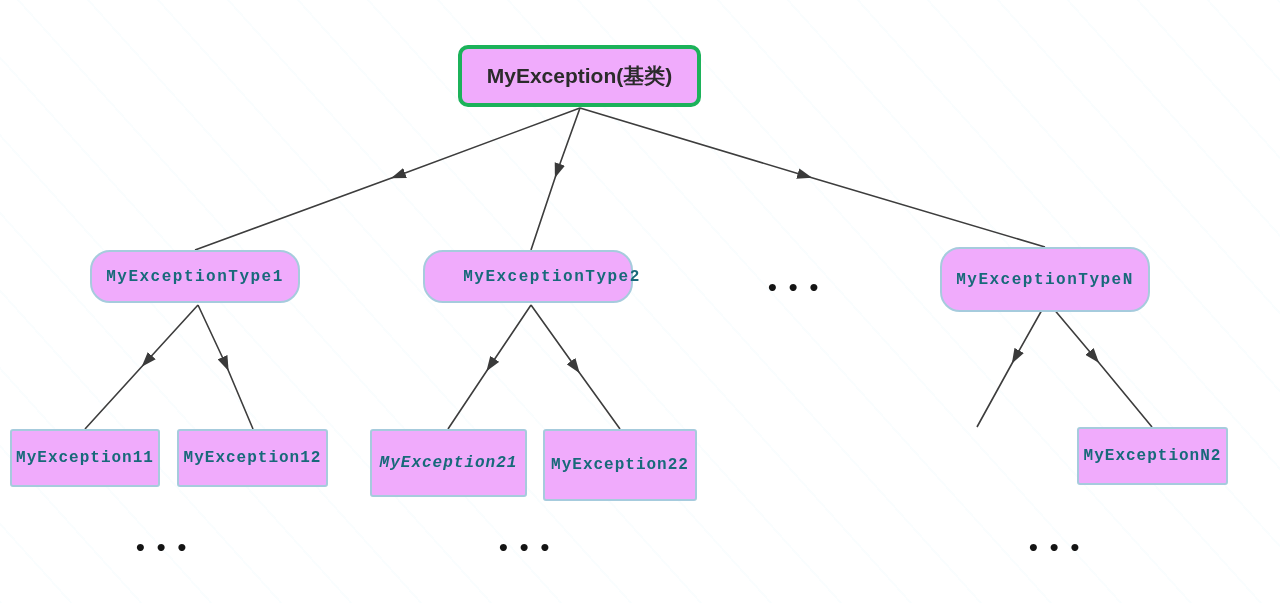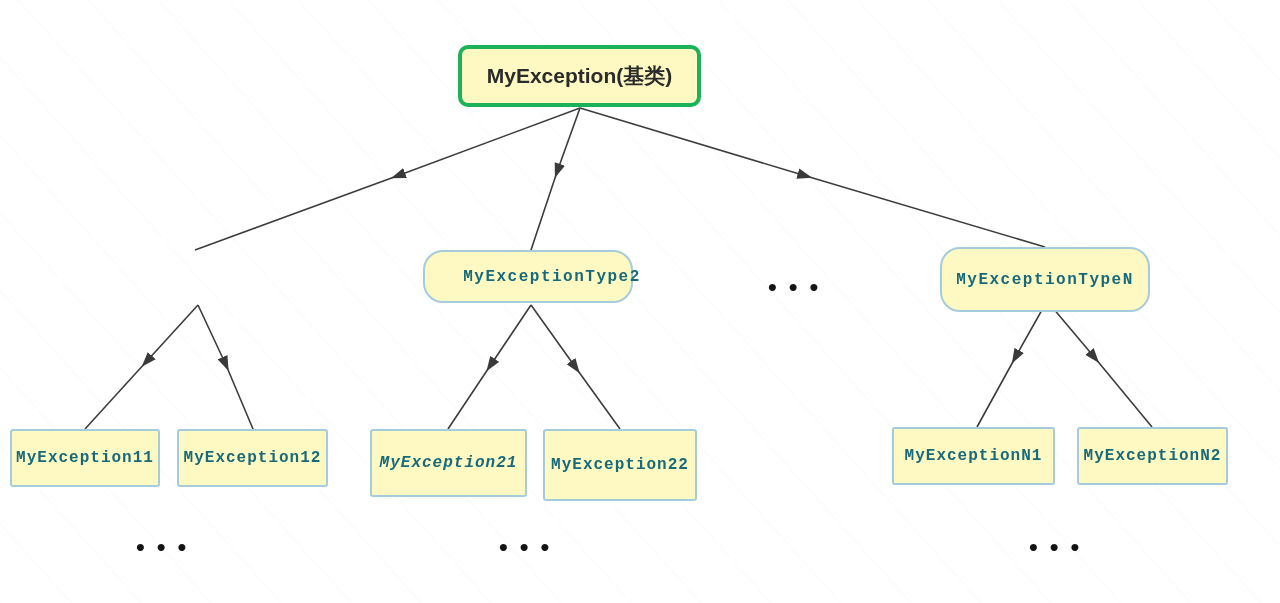--- a/index.html
+++ b/index.html
@@ -22,21 +22,21 @@
       transparent 2px, transparent 52px
     );
     opacity: 0.5;
     pointer-events: none;
   }
   .edges { position: absolute; left: 0; top: 0; }
 
   .node {
     position: absolute;
     box-sizing: border-box;
-    background: #fef9c3;
+    background: #f0abfc;
     display: flex;
     align-items: center;
     justify-content: center;
     white-space: nowrap;
   }
   .root-node {
     border: 4px solid var(--root-border, #1cb25a);
     border-radius: 10px;
     color: var(--root-text, #2b2b2b);
     font: bold 21px "Liberation Sans", sans-serif;
@@ -87,29 +87,29 @@
       <polyline points="531,305 490,366 448,429" marker-mid="url(#ah)"></polyline>
       <polyline points="531,305 576,368 620,429" marker-mid="url(#ah)"></polyline>
 
       <polyline points="1047,301 1015,358 977,427" marker-mid="url(#ah)"></polyline>
       <polyline points="1047,301 1095,358 1152,427" marker-mid="url(#ah)"></polyline>
     </g>
   </svg>
 
   <div class="node root-node" style="left:458px; top:45px; width:243px; height:62px;">MyException(基类)</div>
 
+  <div class="node type-node" style="left:90px; top:250px; width:210px; height:53px;">MyExceptionType1</div>
   <div class="node type-node" style="left:423px; top:250px; width:210px; height:53px;padding-left:48px;">MyExceptionType2</div>
   <div class="node type-node" style="left:940px; top:247px; width:210px; height:65px;">MyExceptionTypeN</div>
 
   <div class="dots" style="left:766px; top:278px;">•••</div>
 
   <div class="node leaf-node" style="left:10px; top:429px; width:150px; height:58px;">MyException11</div>
   <div class="node leaf-node" style="left:177px; top:429px; width:151px; height:58px;">MyException12</div>
   <div class="node leaf-node" style="left:370px; top:429px; width:157px; height:68px;font-style:italic;">MyException21</div>
   <div class="node leaf-node" style="left:543px; top:429px; width:154px; height:72px;">MyException22</div>
-  <div class="node leaf-node" style="left:892px; top:427px; width:163px; height:58px;">MyExceptionN1</div>
   <div class="node leaf-node" style="left:1077px; top:427px; width:151px; height:58px;">MyExceptionN2</div>
 
   <div class="dots" style="left:134px; top:538px;">•••</div>
   <div class="dots" style="left:497px; top:538px;">•••</div>
   <div class="dots" style="left:1027px; top:538px;">•••</div>
 
 </div>
 
 </body></html>

